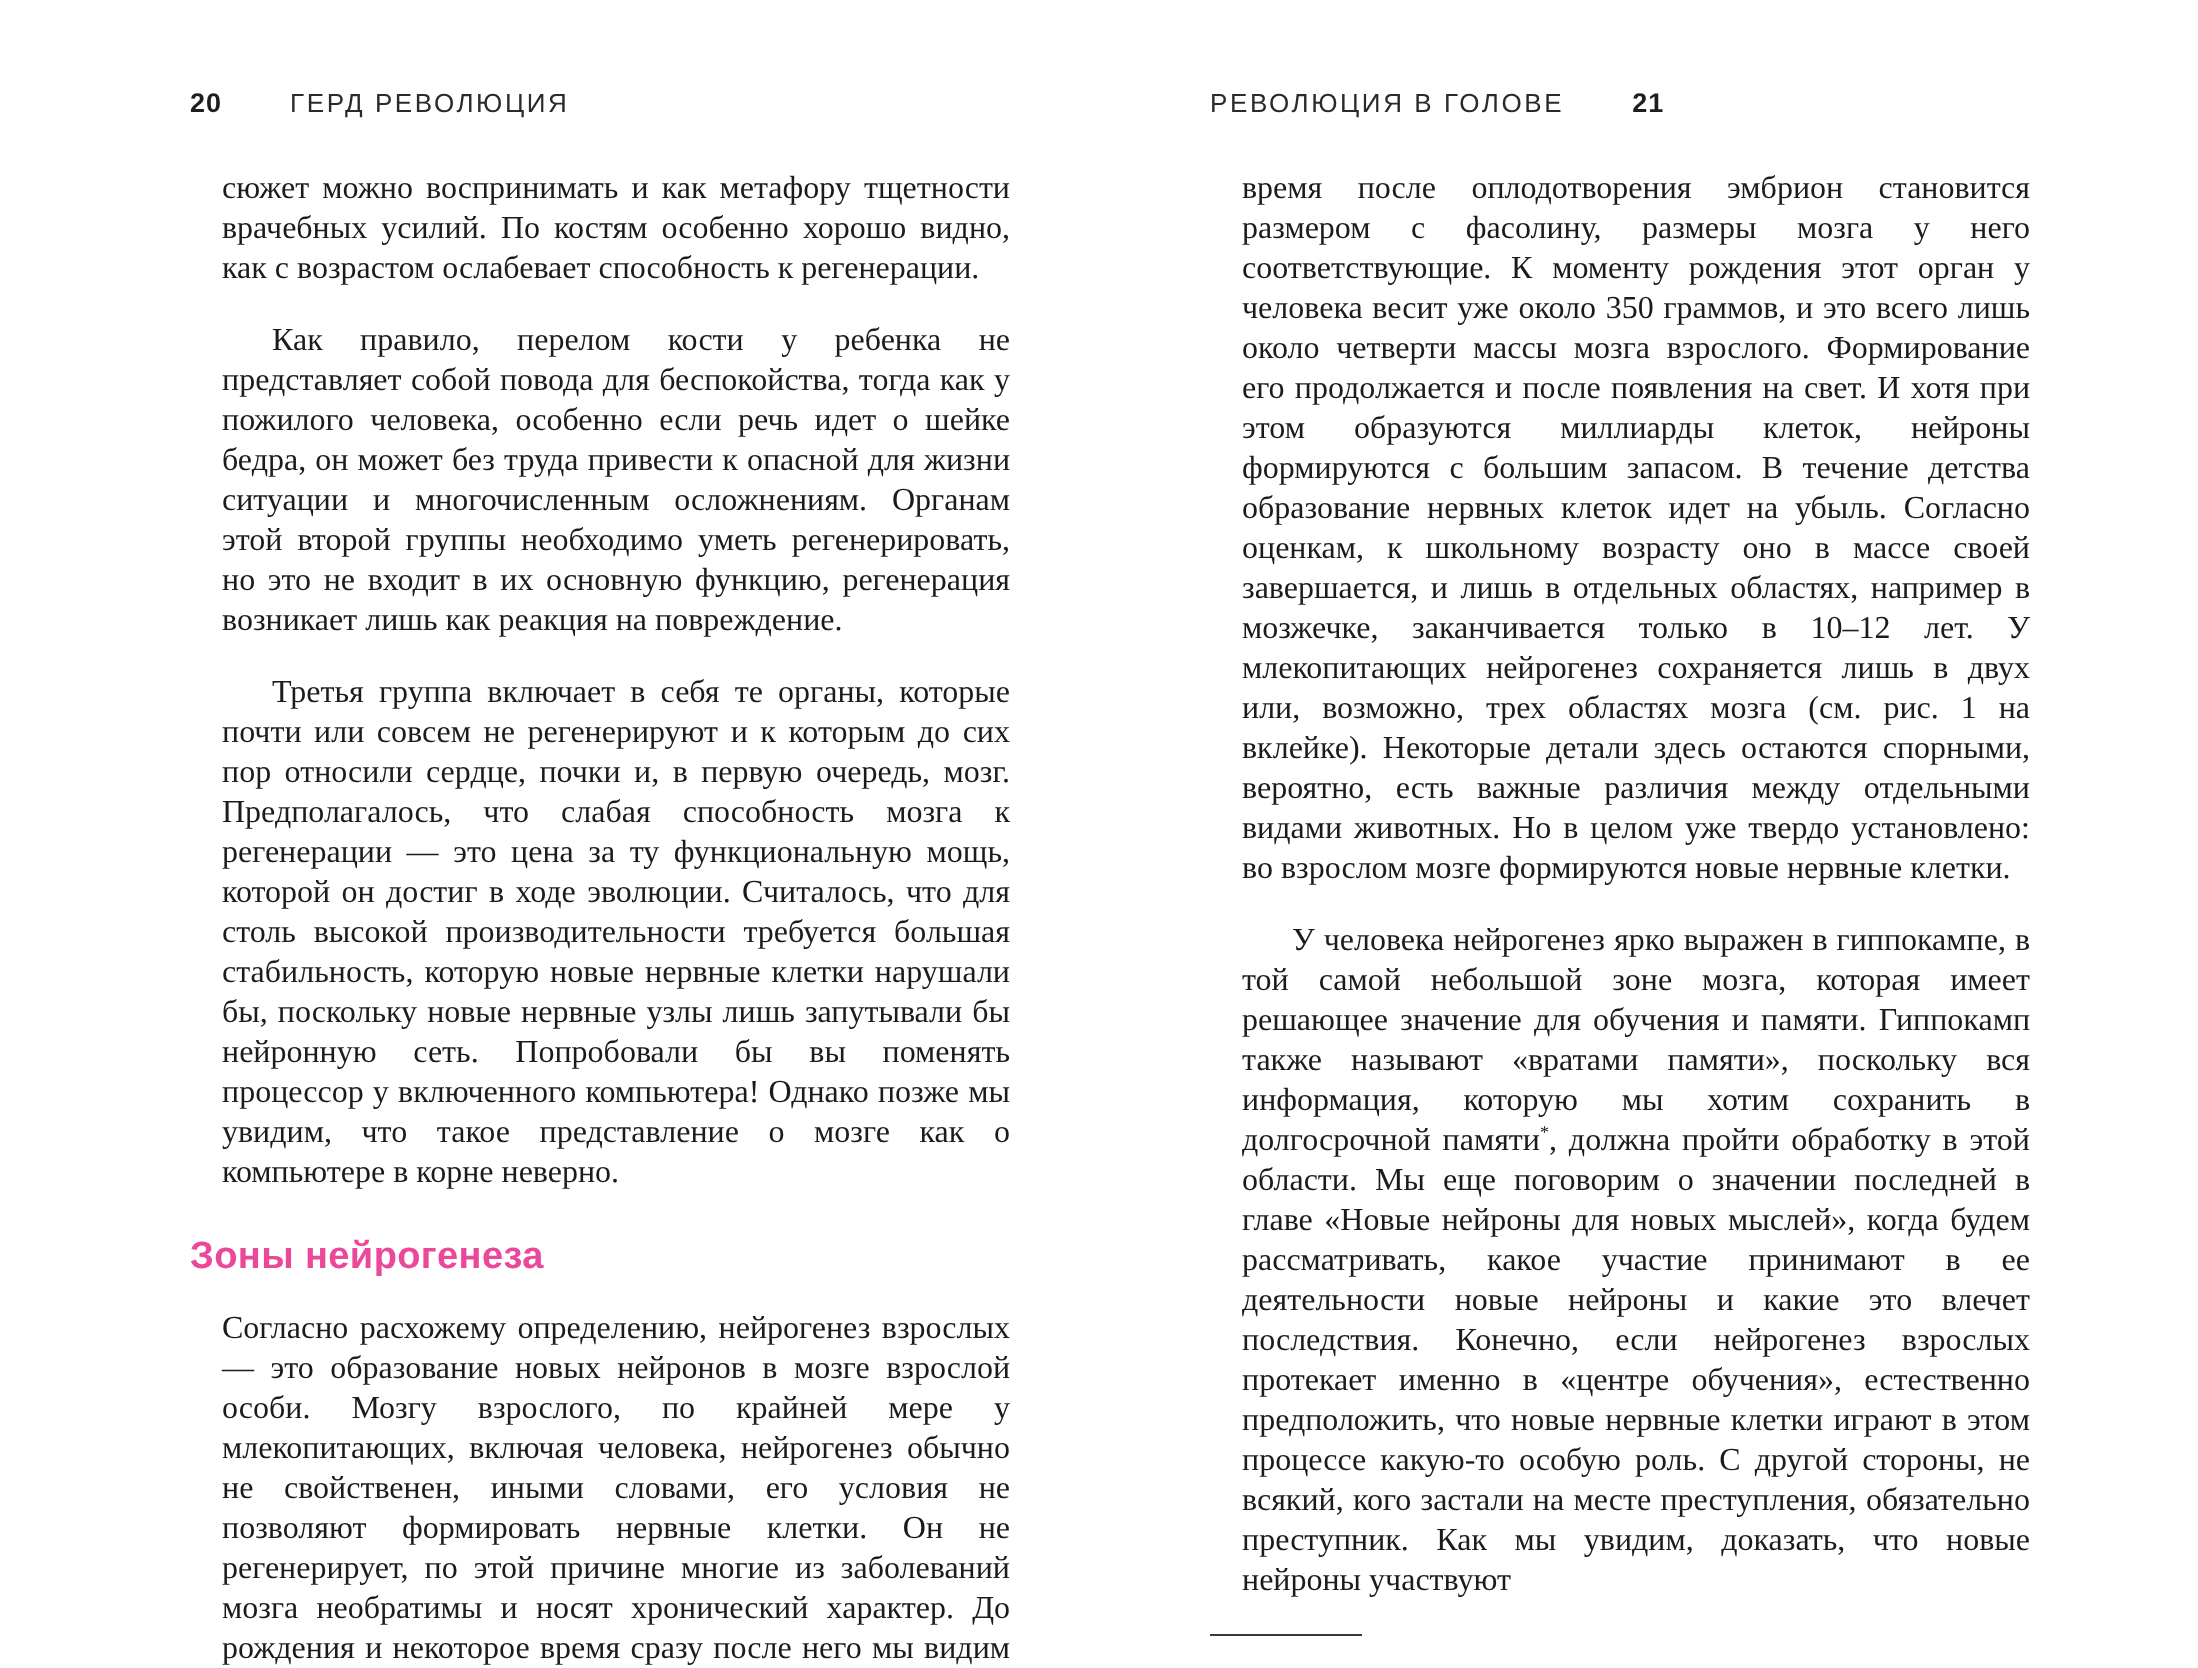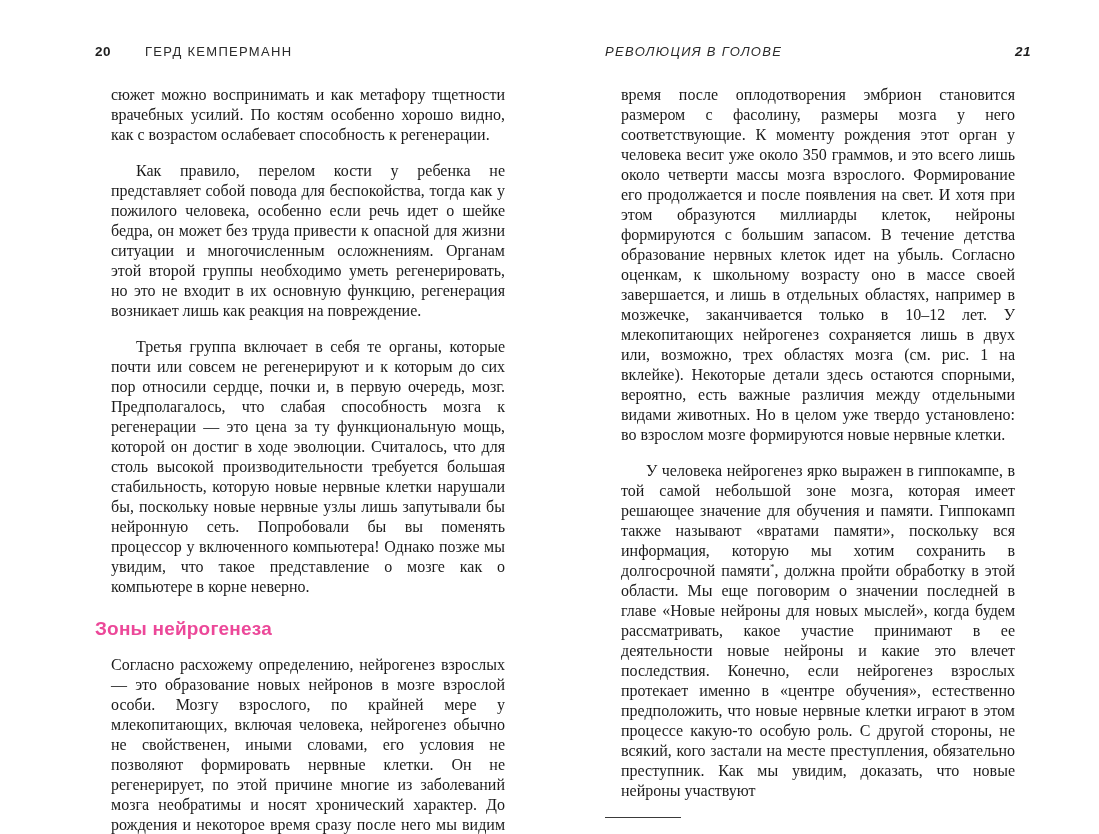--- a/index.html
+++ b/index.html
@@ -25,21 +25,21 @@
 
   .running-head {
     font-family: "Liberation Sans", sans-serif;
     font-size: 13px;
     letter-spacing: 1.3px;
     color: #2a2a2a;
     display: flex;
     align-items: baseline;
     height: 14px;
   }
-  .running-head.align-right { justify-content: space-between; font-style: italic; }
+  .running-head.align-right { justify-content: flex-start; }
   .page-num {
     font-weight: bold;
     letter-spacing: 0.5px;
     font-size: 13.5px;
     color: #1e1e1e;
   }
   .running-head .gap { width: 34px; flex: 0 0 auto; }
 
   .body-text {
     margin-top: 27px;
@@ -89,21 +89,21 @@
     color: #222222;
   }
 </style>
 </head>
 <body>
 
 <div class="page page-left">
   <div class="running-head">
     <span class="page-num">20</span>
     <span class="gap"></span>
-    <span>ГЕРД КЕМПЕРМАНН</span>
+    <span>ГЕРД РЕВОЛЮЦИЯ</span>
   </div>
 
   <div class="body-text">
     <p>сюжет можно воспринимать и как метафору тщетности врачебных усилий. По костям особенно хорошо видно, как с возрастом ослабевает способность к регенерации.</p>
     <p class="indent">Как правило, перелом кости у ребенка не представляет собой повода для беспокойства, тогда как у пожилого человека, особенно если речь идет о шейке бедра, он может без труда привести к опасной для жизни ситуации и многочисленным осложнениям. Органам этой второй группы необходимо уметь регенерировать, но это не входит в их основную функцию, регенерация возникает лишь как реакция на повреждение.</p>
     <p class="indent">Третья группа включает в себя те органы, которые почти или совсем не регенерируют и к которым до сих пор относили сердце, почки и, в первую очередь, мозг. Предполагалось, что слабая способность мозга к регенерации — это цена за ту функциональную мощь, которой он достиг в ходе эволюции. Считалось, что для столь высокой производительности требуется большая стабильность, которую новые нервные клетки нарушали бы, поскольку новые нервные узлы лишь запутывали бы нейронную сеть. Попробовали бы вы поменять процессор у включенного компьютера! Однако позже мы увидим, что такое представление о мозге как о компьютере в корне неверно.</p>
 
     <h2 class="section-heading">Зоны нейрогенеза</h2>
 
     <p>Согласно расхожему определению, нейрогенез взрослых — это образование новых нейронов в мозге взрослой особи. Мозгу взрослого, по крайней мере у млекопитающих, включая человека, нейрогенез обычно не свойственен, иными словами, его условия не позволяют формировать нервные клетки. Он не регенерирует, по этой причине многие из заболеваний мозга необратимы и носят хронический характер. До рождения и некоторое время сразу после него мы видим совершенно иную картину: мозг — само развитие, здесь все находится в движении. Производится колоссальное количество нейронов. Через некоторое</p>

